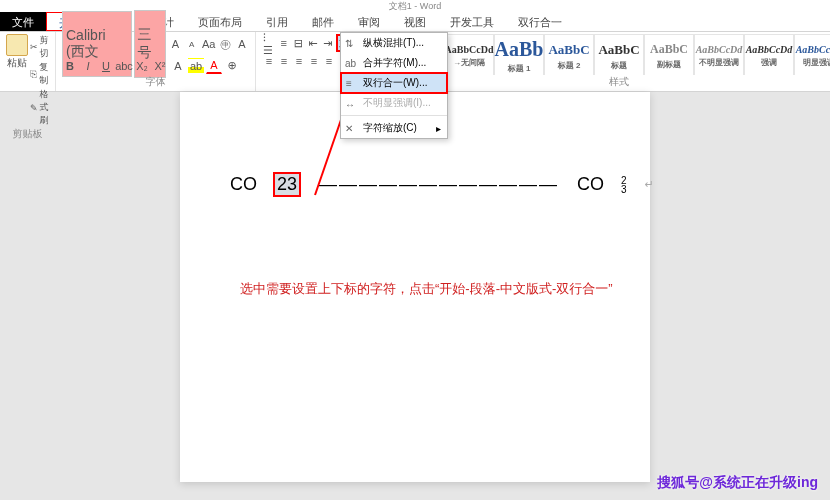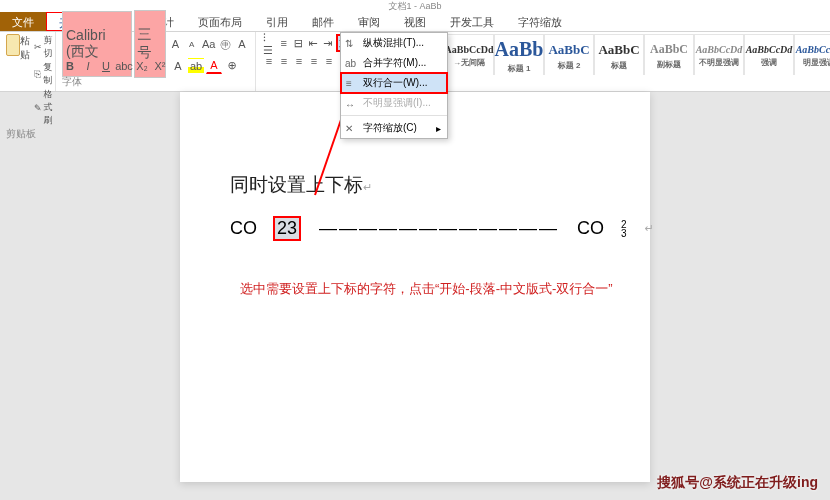--- a/index.html
+++ b/index.html
@@ -2,30 +2,30 @@
 <html><head>
 <meta charset="utf-8">
 <style>
 * { margin: 0; padding: 0; box-sizing: border-box; font-family: "Microsoft YaHei", "SimSun", sans-serif; }
 body { width: 830px; height: 500px; background: #e6e6e6; position: relative; overflow: hidden; }
 
 .titlebar { height: 12px; background: #fff; display: flex; align-items: center; justify-content: center; font-size: 9px; color: #888; }
 
 .tabs { display: flex; background: #fff; height: 20px; border-bottom: 1px solid #d4d4d4; font-size: 11px; }
 .tab { padding: 3px 12px; color: #444; cursor: pointer; }
-.tab.file { background: #a16207; color: #fff; }
+.tab.file { background: #000000; color: #fff; }
 .tab.active { color: #2b579a; border: 1px solid red; }
 
 .ribbon { height: 60px; background: #fff; display: flex; border-bottom: 1px solid #d4d4d4; font-size: 10px; color: #555; }
 .group { border-right: 1px solid #e3e3e3; padding: 2px 6px; display: flex; flex-direction: column; position: relative; }
-.group-label { text-align: left; font-size: 10px; color: #888; margin-top: auto; }
+.group-label { text-align: center; font-size: 10px; color: #888; margin-top: auto; }
 
 .clipboard { width: 56px; }
 .clipboard-main { display: flex; gap: 2px; }
-.paste { display: flex; flex-direction: row; width: 26px; }
+.paste { display: flex; flex-direction: column; align-items: center; width: 26px; }
 .paste-icon { width: 22px; height: 22px; background: #f7e8b0; border: 1px solid #d4a64d; border-radius: 2px; }
 .clip-side { display: flex; flex-direction: column; gap: 1px; font-size: 9px; }
 .clip-item { display: flex; align-items: center; gap: 2px; }
 
 .font { width: 200px; }
 .font-row1 { display: flex; gap: 2px; align-items: center; height: 20px; }
 .font-row2 { display: flex; gap: 2px; align-items: center; height: 20px; margin-top: 2px; }
 .combo { border: 1px solid #c8c8c8; font-size: 14px; padding: 15px 3px; background: #fca5a5; display: flex; align-items: center; }
 .btn-sm { width: 16px; height: 16px; display: flex; align-items: center; justify-content: center; font-size: 11px; border: 1px solid transparent; }
 
@@ -50,41 +50,41 @@
 .doc-area { position: absolute; top: 92px; left: 180px; width: 470px; height: 390px; background: #fff; box-shadow: 0 2px 8px rgba(0,0,0,0.15); padding: 80px 50px; }
 .doc-h { font-size: 19px; font-family: "SimSun"; color: #222; margin-bottom: 18px; }
 .doc-line { font-size: 18px; font-family: "Times New Roman", serif; display: flex; align-items: center; gap: 16px; }
 .sel-box { border: 2px solid red; padding: 0 2px; background: #d9dde3; }
 .dashes { letter-spacing: 2px; margin: 0 2px; }
 
 .hint { position: absolute; top: 280px; left: 240px; color: #d02020; font-size: 13px; }
 
 .arrow { position: absolute; top: 80px; left: 305px; width: 60px; height: 120px; pointer-events: none; }
 
-.watermark { position: absolute; bottom: 8px; right: 12px; font-size: 14px; font-weight: bold; color: #7f1d1d; text-shadow: 0 0 3px #fff; }
+.watermark { position: absolute; bottom: 8px; right: 12px; font-size: 14px; font-weight: bold; color: #6d28d9; text-shadow: 0 0 3px #fff; }
 </style>
 </head>
 <body>
 
 <div class="titlebar">
-  <span>文档1 - AaBb</span>
+  <span>文档1 - Word</span>
 </div>
 
 <div class="tabs">
   <div class="tab file">文件</div>
   <div class="tab active">开始</div>
   <div class="tab">插入</div>
   <div class="tab">设计</div>
   <div class="tab">页面布局</div>
   <div class="tab">引用</div>
   <div class="tab">邮件</div>
   <div class="tab">审阅</div>
   <div class="tab">视图</div>
   <div class="tab">开发工具</div>
-  <div class="tab">字符缩放</div>
+  <div class="tab">双行合一</div>
 </div>
 
 <div class="ribbon">
   <div class="group clipboard">
     <div class="clipboard-main">
       <div class="paste">
         <div class="paste-icon"></div>
         <span>粘贴</span>
       </div>
       <div class="clip-side">
@@ -221,21 +221,20 @@
     </div>
   <div class="dd-sep"></div>
   <div class="dd-item">
       <span class="dd-icon">✕</span>
       <span>字符缩放(C)</span>
       <span style="margin-left:auto">▸</span>
     </div>
 </div>
 
 <div class="doc-area">
-  <div class="doc-h"><span>同时设置上下标</span><span style="color:#aaa;font-size:11px">↵</span></div>
   <div class="doc-line">
     <span>CO</span>
     <span class="sel-box">23</span>
     <span class="dashes">————————————</span>
     <span>CO</span>
     <span style="display:inline-flex;flex-direction:column;font-size:10px;line-height:9px;margin-left:1px">
       <span>2</span>
       <span>3</span>
     </span>
     <span style="color:#aaa;font-size:11px;margin-left:2px">↵</span>

